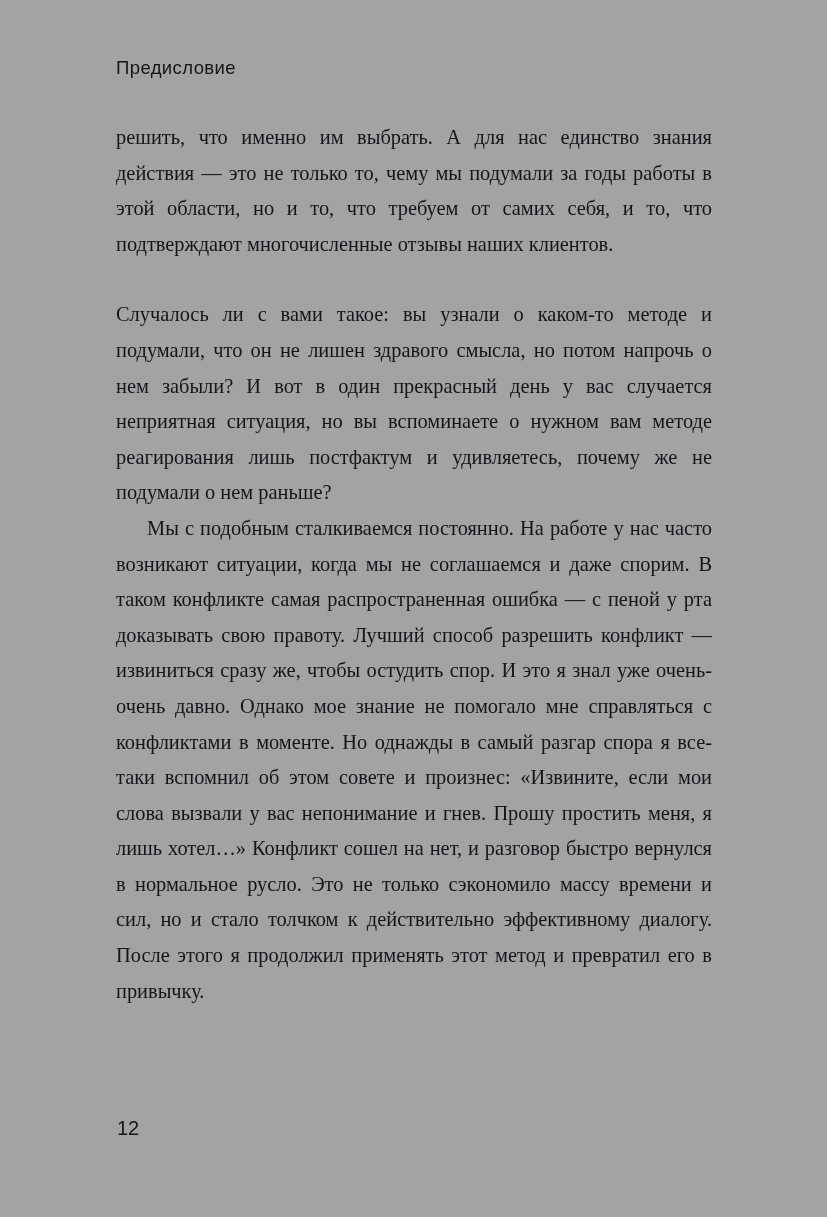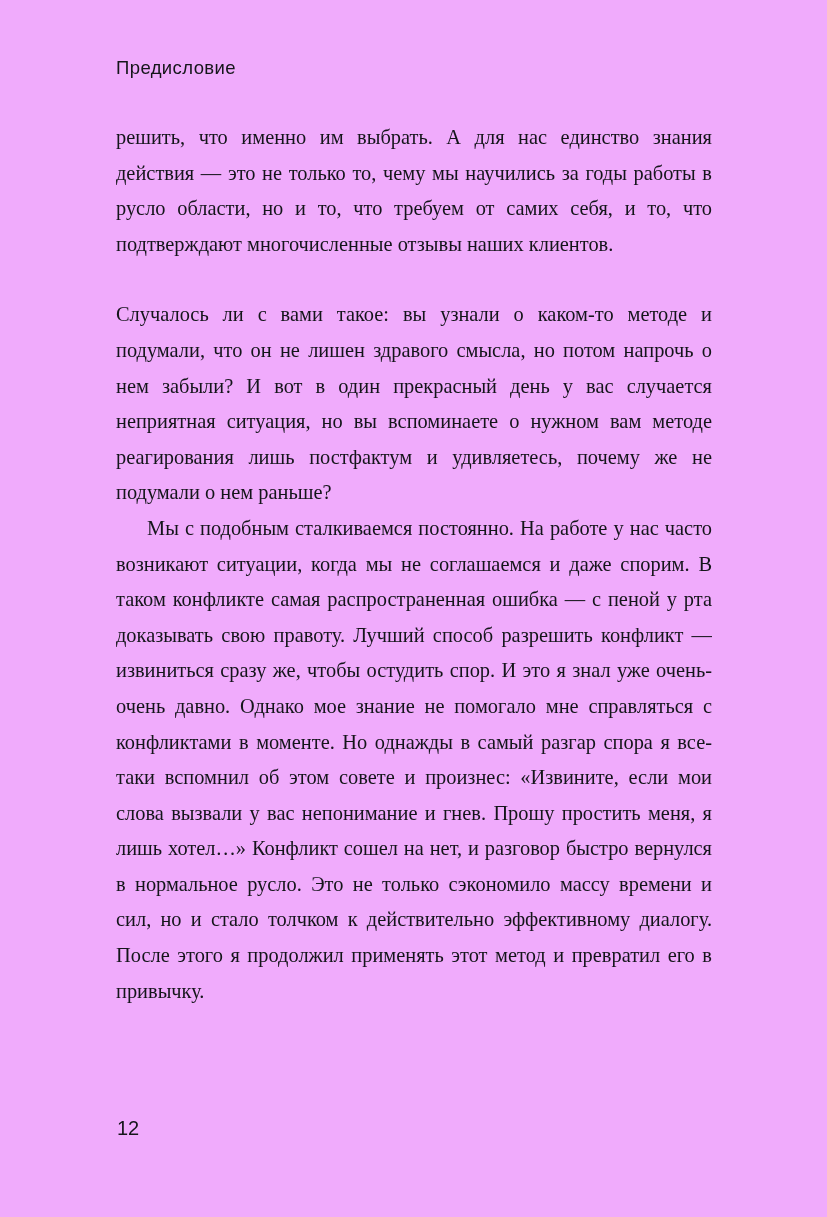--- a/index.html
+++ b/index.html
@@ -11,21 +11,21 @@
     width: 827px;
     height: 1217px;
     position: relative;
     font-family: "Liberation Serif", serif;
     color: #1c1c1c;
     overflow: hidden;
   }
   .page {
     position: absolute;
     inset: 0;
-    background: #f0abfc;
+    background: #a3a3a3;
   }
   .running-head {
     position: absolute;
     left: 116px;
     top: 57px;
     font-family: "Liberation Sans", sans-serif;
     font-size: 18.5px;
     letter-spacing: 0.4px;
     color: #15161a;
     font-weight: 400;
@@ -62,20 +62,20 @@
   }
 </style>
 </head>
 <body>
 
 <div class="page">
 
   <div class="running-head">Предисловие</div>
 
   <div class="body-block">
-    <p class="para first">решить, что именно им выбрать. А для нас единство знания действия — это не только то, чему мы научились за годы работы в русло области, но и то, что требуем от самих себя, и то, что подтверждают многочисленные отзывы наших клиентов.</p>
+    <p class="para first">решить, что именно им выбрать. А для нас единство знания действия — это не только то, чему мы подумали за годы работы в этой области, но и то, что требуем от самих себя, и то, что подтверждают многочисленные отзывы наших клиентов.</p>
     <p class="para">Случалось ли с вами такое: вы узнали о каком-то методе и подумали, что он не лишен здравого смысла, но потом напрочь о нем забыли? И вот в один прекрасный день у вас случается неприятная ситуация, но вы вспоминаете о нужном вам методе реагирования лишь постфактум и удивляетесь, почему же не подумали о нем раньше?</p>
     <p class="para indent">Мы с подобным сталкиваемся постоянно. На работе у нас часто возникают ситуации, когда мы не соглашаемся и даже спорим. В таком конфликте самая распространенная ошибка — с пеной у рта доказывать свою правоту. Лучший способ разрешить конфликт — извиниться сразу же, чтобы остудить спор. И это я знал уже очень-очень давно. Однако мое знание не помогало мне справляться с конфликтами в моменте. Но однажды в самый разгар спора я все-таки вспомнил об этом совете и произнес: «Извините, если мои слова вызвали у вас непонимание и гнев. Прошу простить меня, я лишь хотел…» Конфликт сошел на нет, и разговор быстро вернулся в нормальное русло. Это не только сэкономило массу времени и сил, но и стало толчком к действительно эффективному диалогу. После этого я продолжил применять этот метод и превратил его в привычку.</p>
   </div>
 
   <div class="folio">12</div>
 
 </div>
 
 </body></html>

